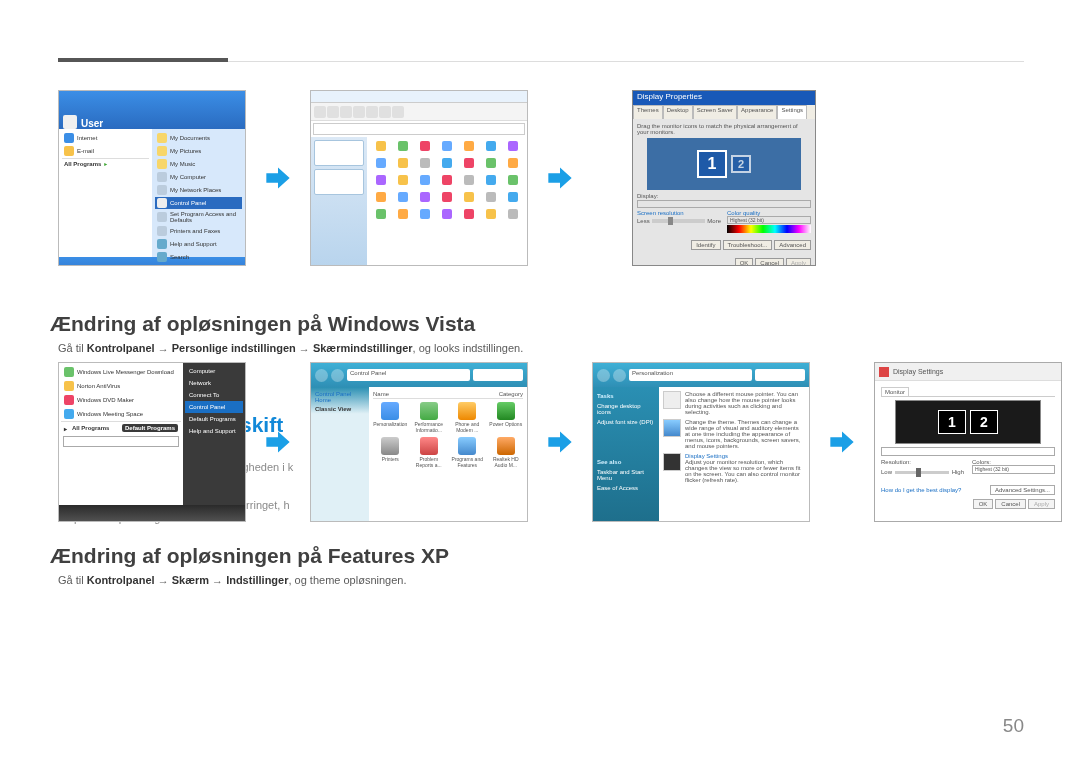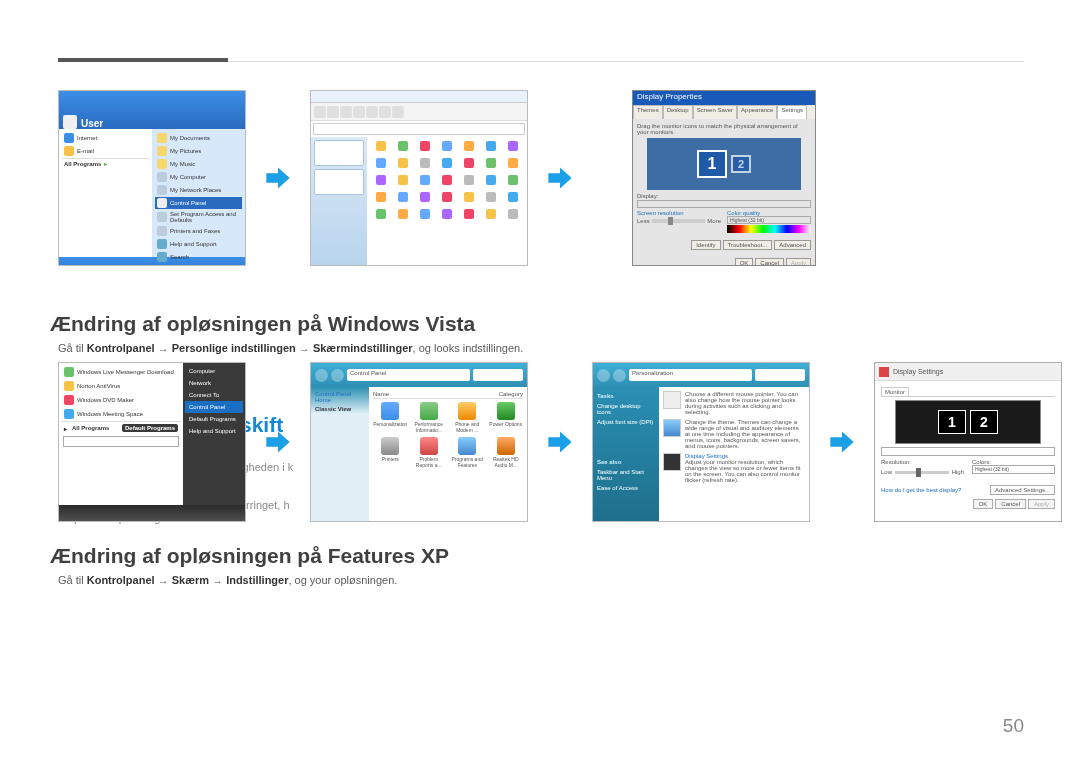--- a/index.html
+++ b/index.html
@@ -655,16 +655,16 @@
         <div class="vb">OK</div>
         <div class="vb">Cancel</div>
         <div class="vb" style="color:#aaa;">Apply</div>
       </div>
     </div>
   </div>
 </div>
 
 <h2 class="h2 h2b">Ændring af opløsningen på Features XP</h2>
 <div class="para p2">
-  <span>Gå til </span><b>Kontrolpanel</b><span> → </span><b>Skærm</b><span> → </span><b>Indstillinger</b><span>, og your opløsningen.</span>
+  <span>Gå til </span><b>Kontrolpanel</b><span> → </span><b>Skærm</b><span> → </span><b>Indstillinger</b><span>, og theme opløsningen.</span>
 </div>
 
 <div class="page-num">50</div>
 
 </body></html>

